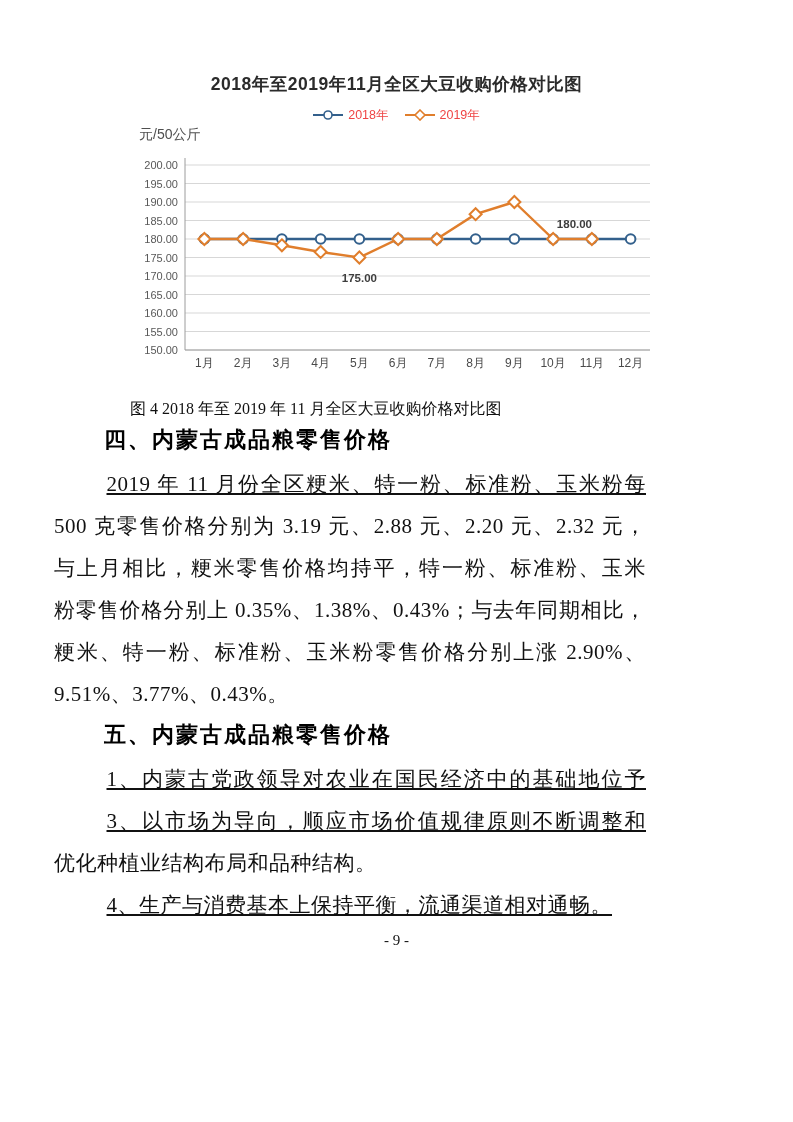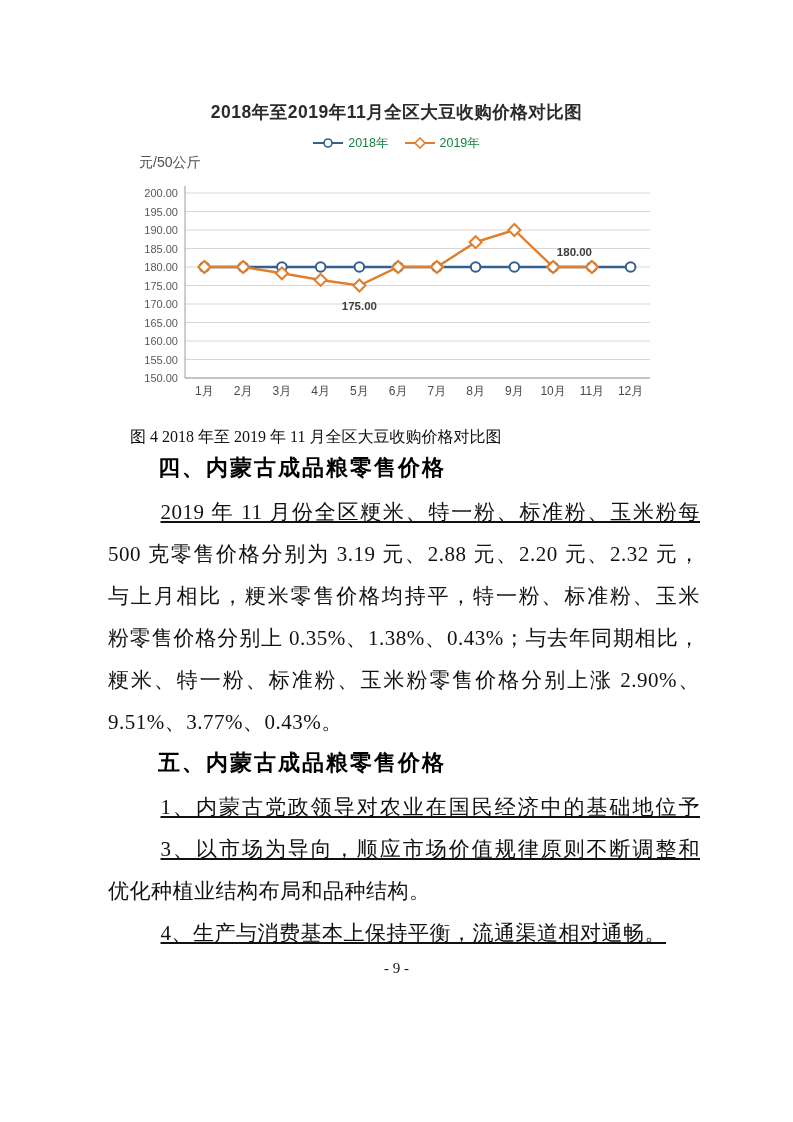--- a/index.html
+++ b/index.html
@@ -3,45 +3,45 @@
 <meta charset="utf-8">
 <style>
   html,body{margin:0;padding:0;}
   body{
     width:793px;height:1122px;background:#ffffff;overflow:hidden;
     font-family:"Liberation Serif","DejaVu Serif",serif;color:#1a1a1a;
     position:relative;
   }
   
   .chart-title{
-    padding-top:100px;text-align:center;
+    padding-top:72px;text-align:center;
     font-family:"Liberation Sans","DejaVu Sans",sans-serif;
     font-size:17.5px;font-weight:bold;color:#2b2b2b;line-height:25px;
     letter-spacing:.5px;
   }
   .chart-legend{
     margin-top:8px;height:20px;display:flex;justify-content:center;gap:16px;
     font-family:"Liberation Sans","DejaVu Sans",sans-serif;
-    font-size:12.5px;color:#15803d;align-items:center;
+    font-size:12.5px;color:#ef4444;align-items:center;
   }
   .legend-item{display:flex;align-items:center;gap:5px;}
   .chart-wrap{
     position:relative;margin-left:133px;width:560px;height:256px;
     font-family:"Liberation Sans","DejaVu Sans",sans-serif;
   }
   .unit-label{
     position:absolute;top:1px;left:6px;font-size:14px;color:#4f4f4f;
   }
   #chart-svg{position:absolute;top:26px;left:0;}
   #chart-svg text{font-family:"Liberation Sans","DejaVu Sans",sans-serif;}
   
   .caption{
     margin:17px 0 0 130px;font-size:16px;color:#111;line-height:22px;
   }
-  .doc{margin-left:108px;width:592px;}
+  .doc{margin-left:54px;width:592px;}
   .heading{
     font-size:22px;font-weight:bold;color:#000;line-height:32px;
     padding-left:50px;letter-spacing:2px;margin:4px 0 7px 0;
   }
   .line{
     font-size:21px;line-height:42px;height:42px;color:#111;
     text-align:justify;text-align-last:justify;white-space:nowrap;
     letter-spacing:.5px;
   }
   .line.para-first{text-indent:2.5em;text-decoration:underline;}

